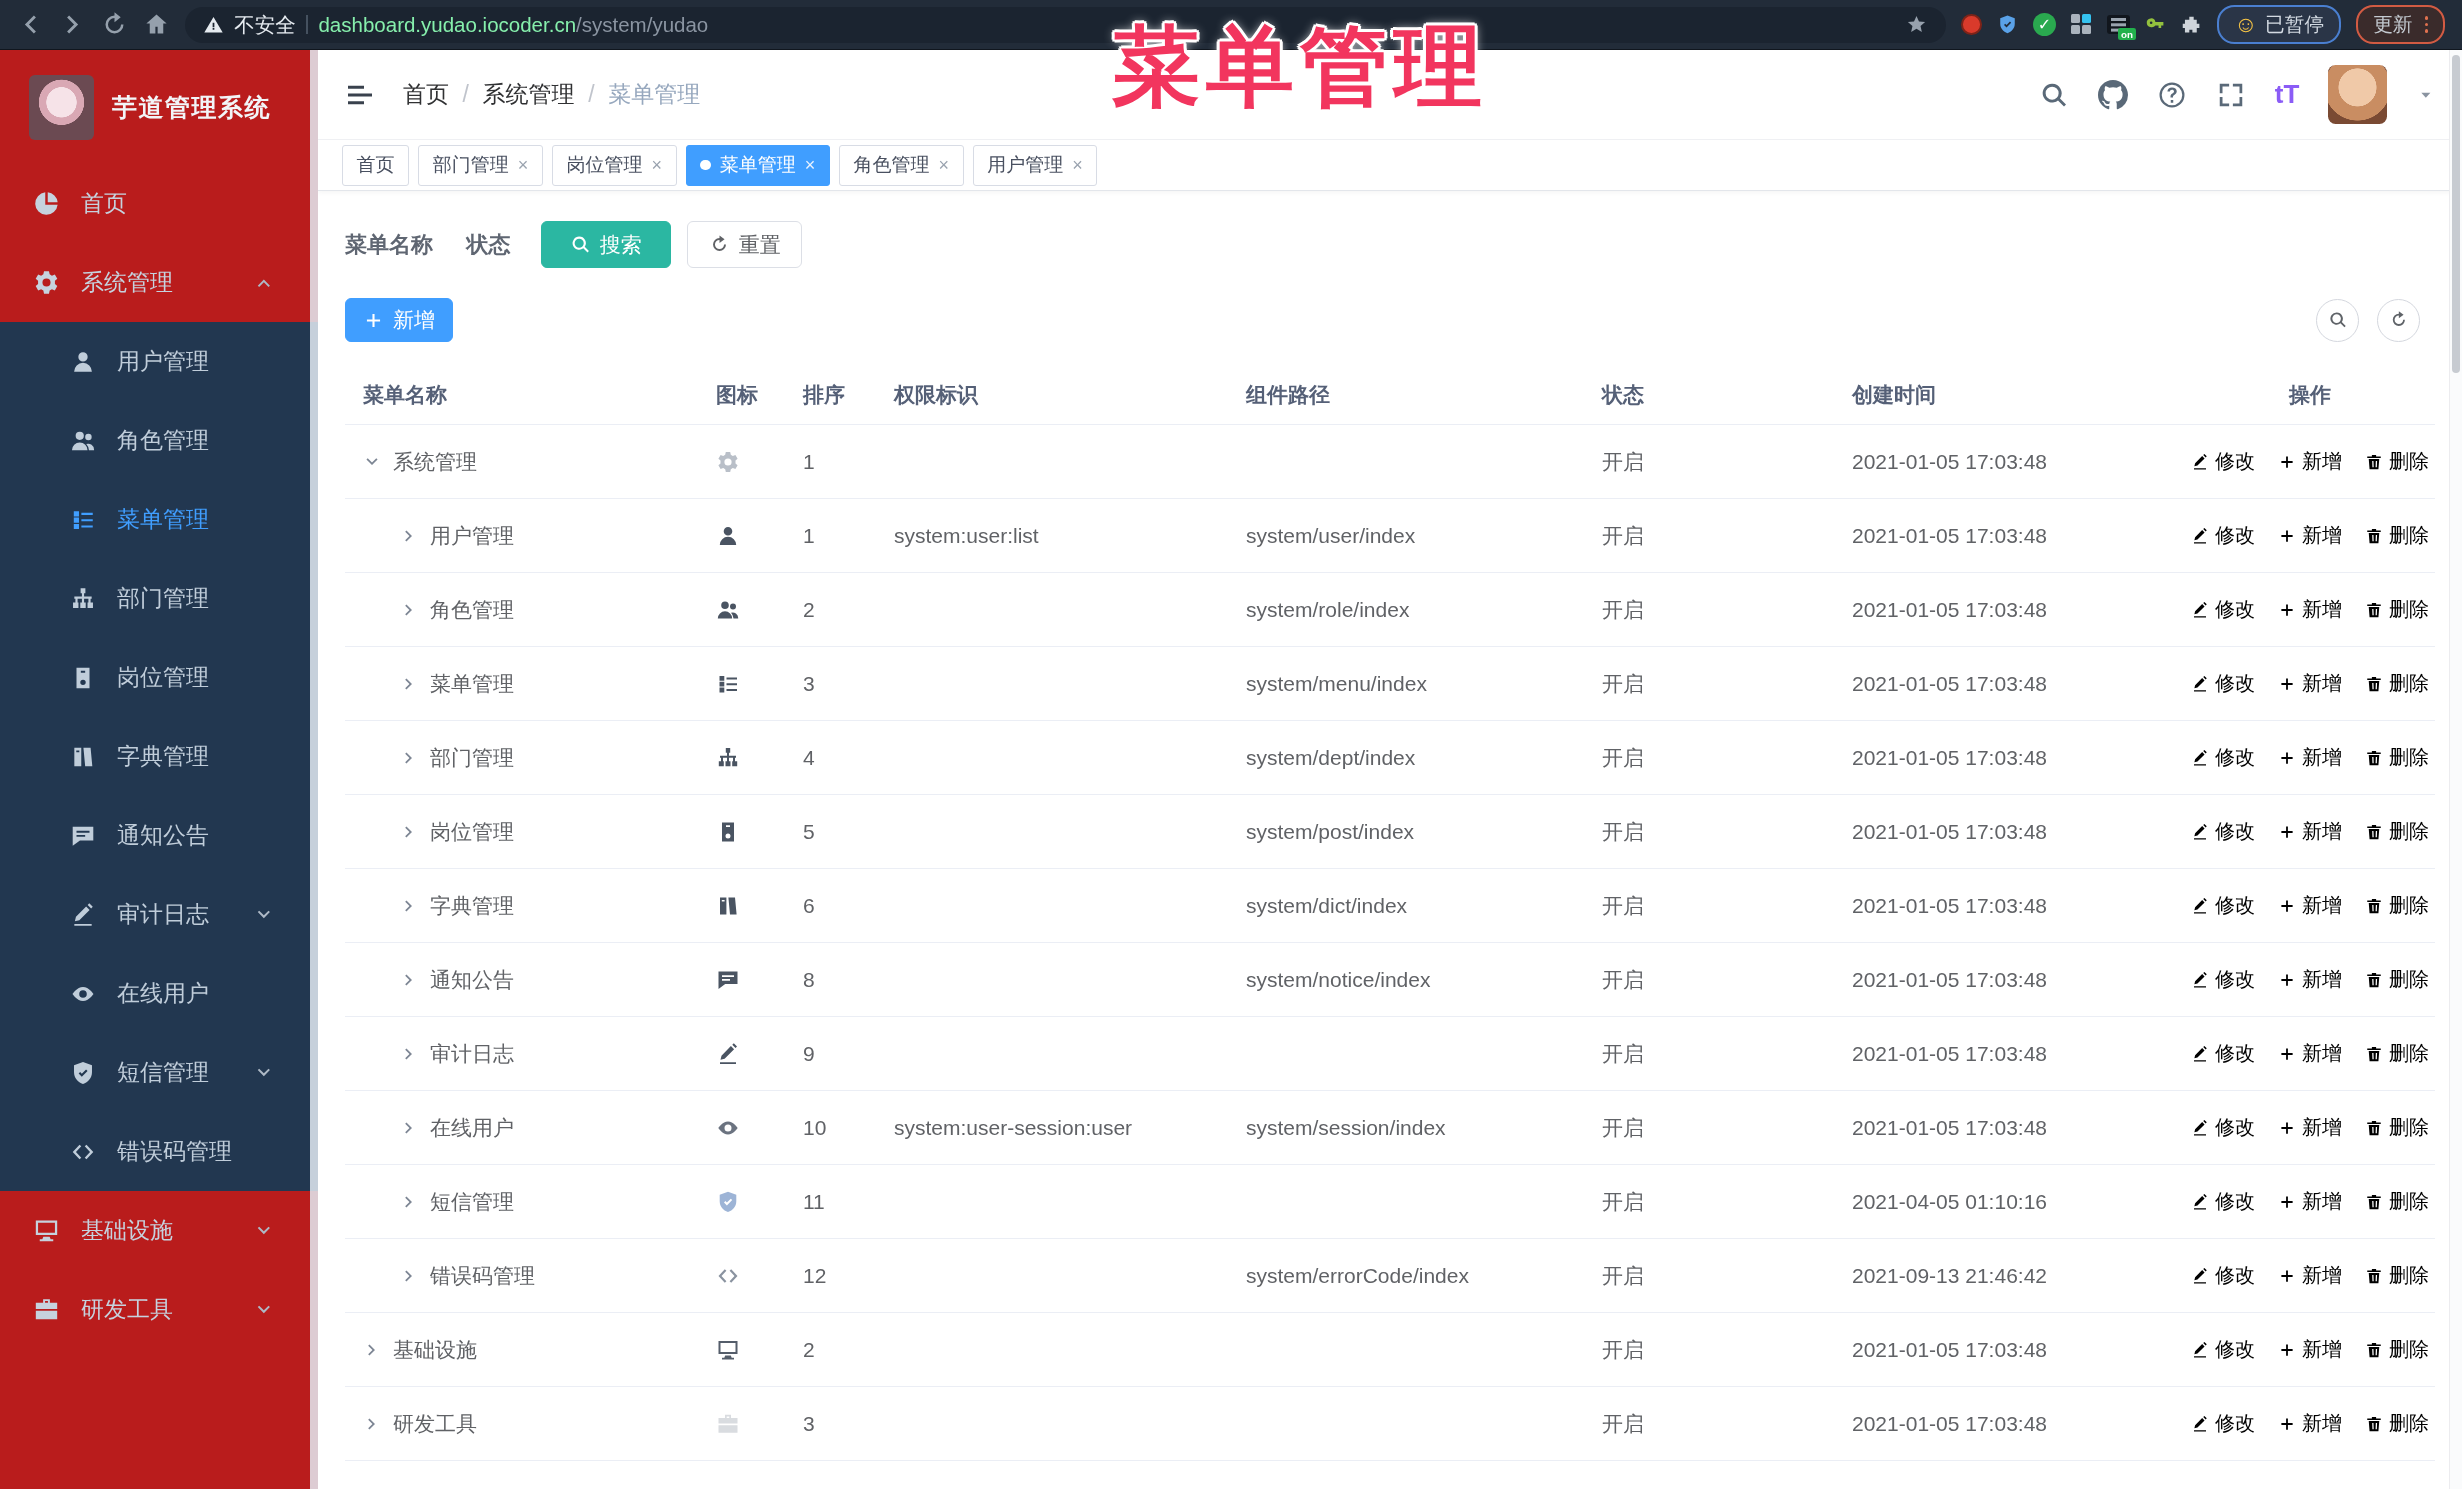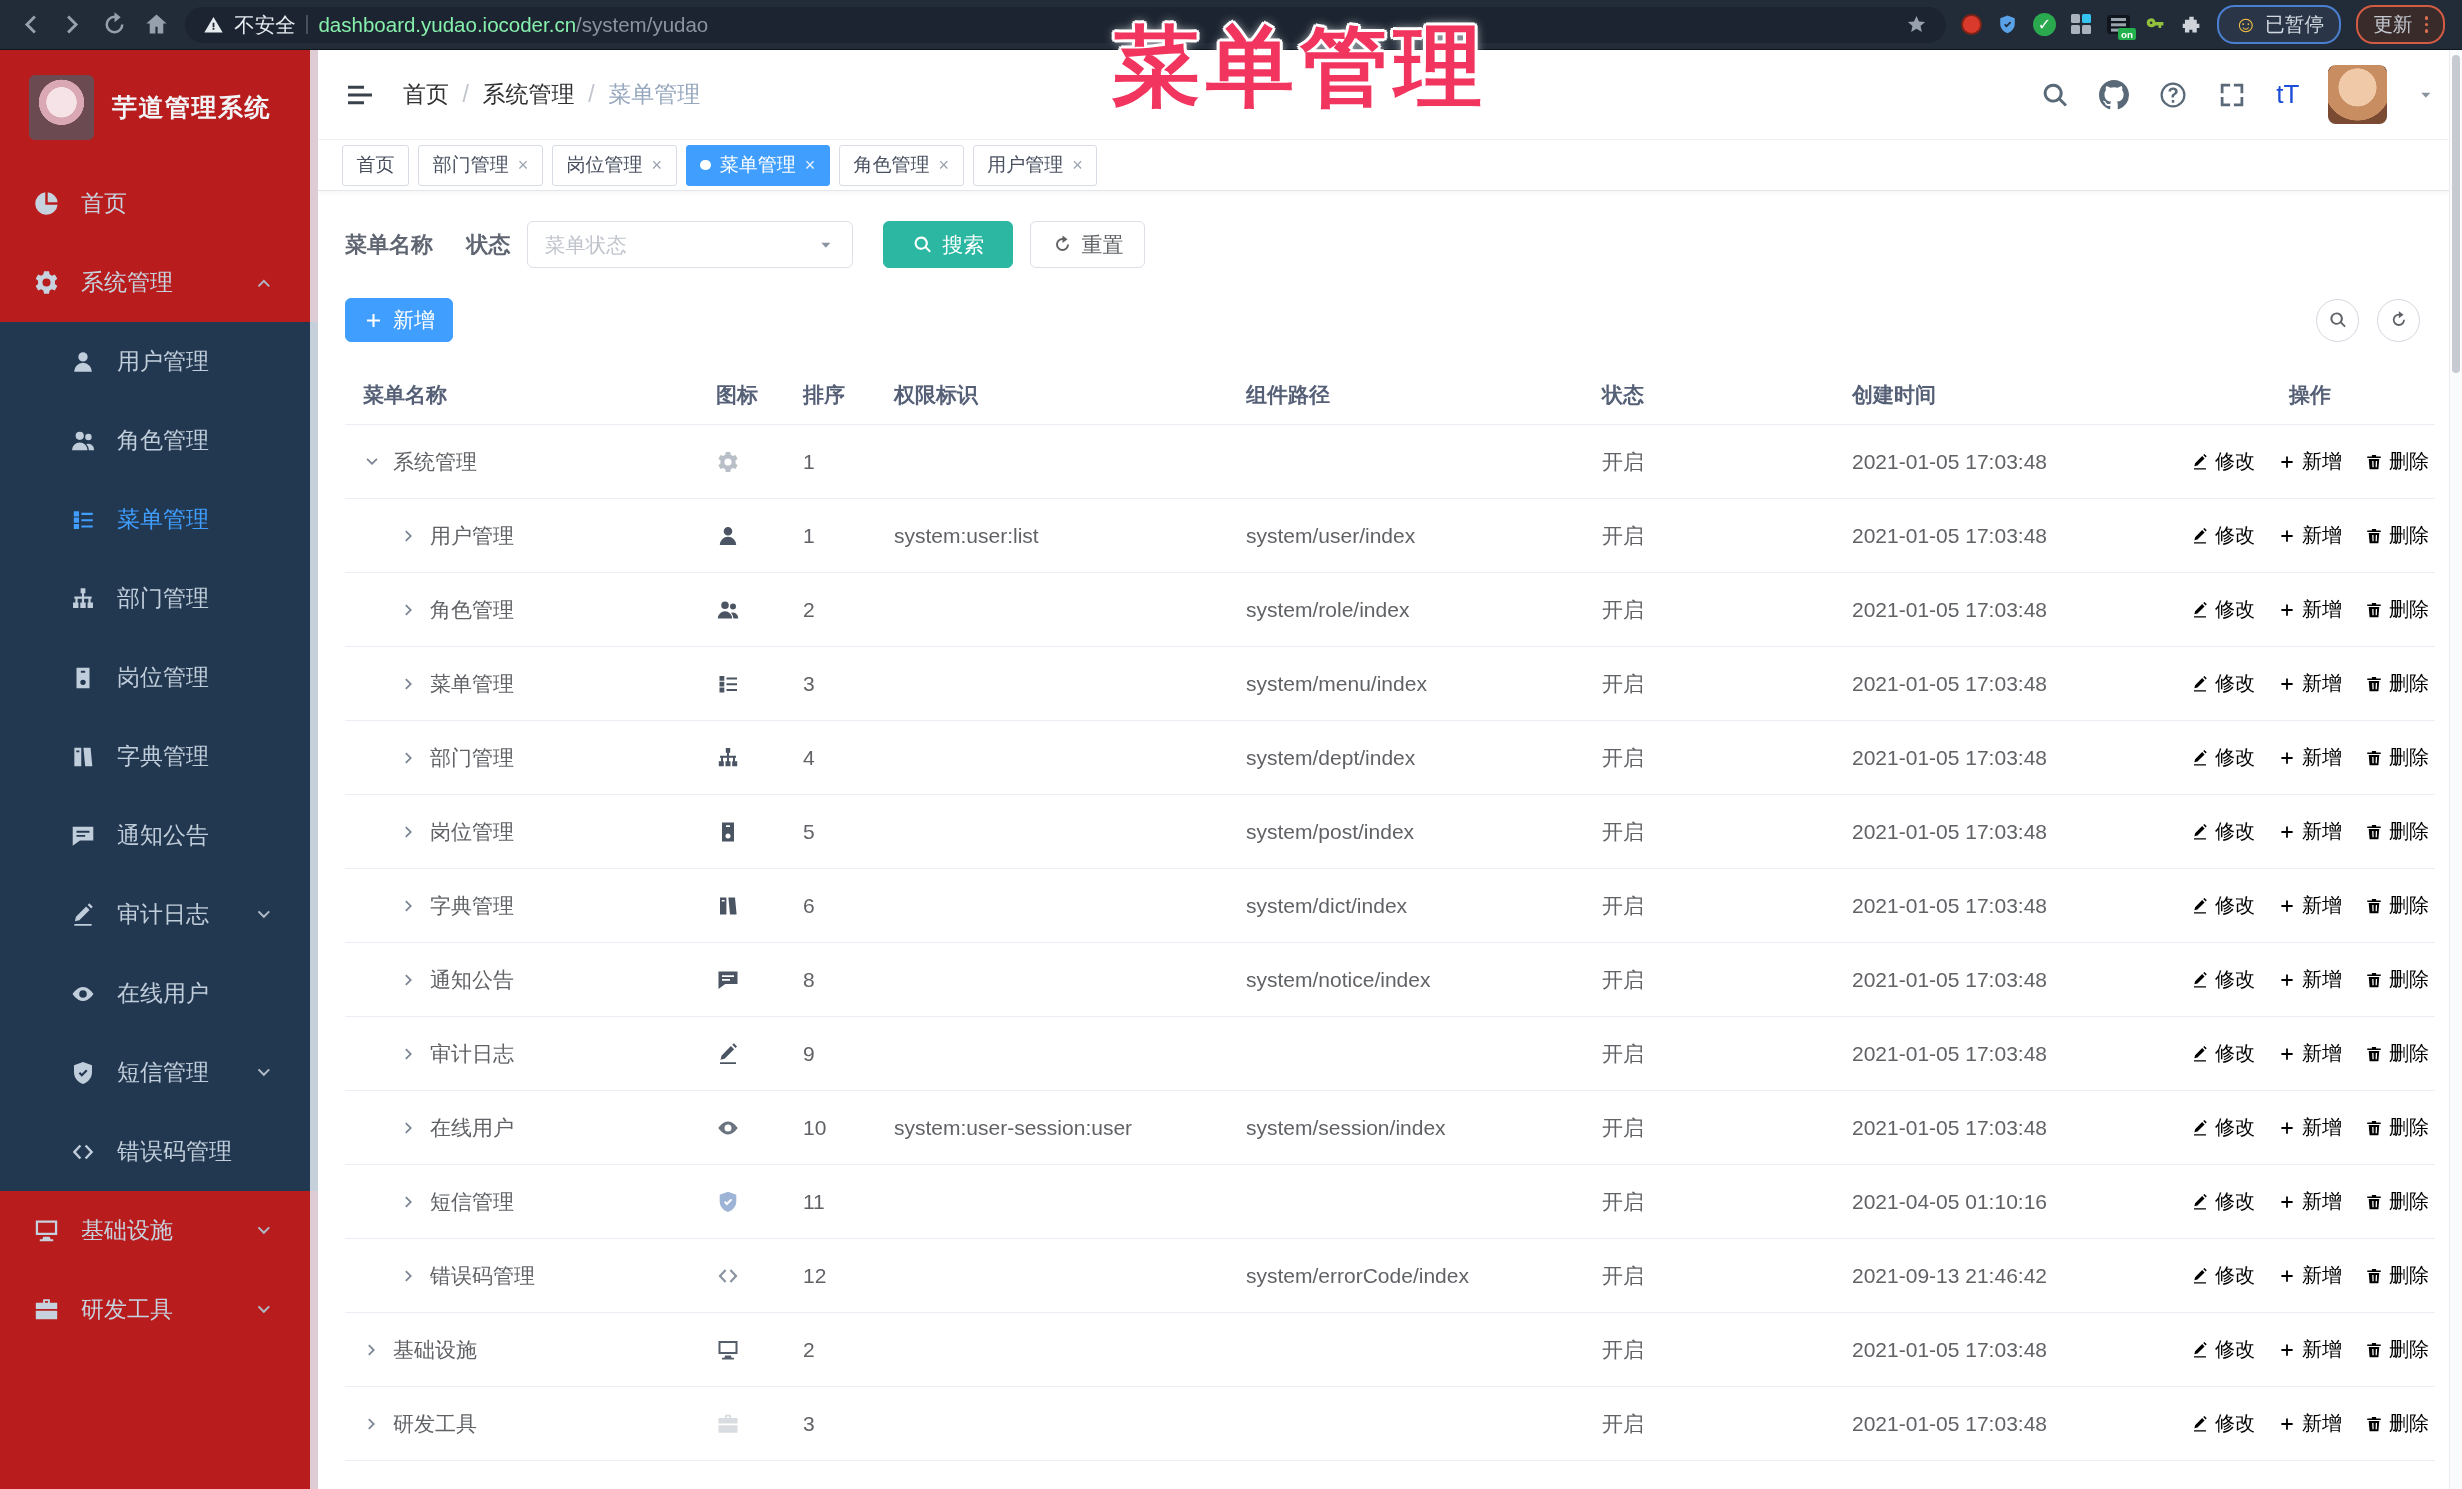--- a/index.html
+++ b/index.html
@@ -57,21 +57,21 @@
 
   .main{flex:1 1 auto;display:flex;flex-direction:column;min-width:0;background:#fff}
   .pageheader{height:89px;display:flex;align-items:center;padding:0 26px;border-bottom:0.8px solid #f0f1f4}
   .burger{width:32px;height:32px;color:#39414d}
   .crumb{display:flex;align-items:center;gap:13.6px;margin-left:27px;font-size:23px}
   .crumb .c1{color:#303133}
   .crumb .sep{color:#c0c4cc}
   .crumb .last{color:#97a8be}
   .hright{margin-left:auto;display:flex;align-items:center;gap:29px}
   .hic{width:30px;height:30px;color:#5a6978;cursor:pointer}
-  .tT{font-size:26px;color:#1d4ed8;font-weight:400;cursor:pointer}
+  .tT{font-size:26px;color:#8b5cf6;font-weight:700;cursor:pointer}
   .avatar{width:59px;height:59px;border-radius:7.6px;background:
     radial-gradient(circle at 50% 38%,#f0c9a8 0 40%,#c98d62 41% 70%,#7a4a33 71% 100%);cursor:pointer}
   .caret{width:19.7px;height:19.7px;color:#8a94a1;cursor:pointer}
 
   .tabsbar{height:50px;display:flex;align-items:center;padding:0 24px;gap:9px;border-bottom:0.8px solid #e3e6eb;box-shadow:0 2.3px 4.5px rgba(0,0,0,.04)}
   .tab{display:flex;align-items:center;height:39px;padding:0 13.6px;border:0.8px solid #d8dce5;background:#fff;color:#495060;font-size:19px;border-radius:3px;cursor:pointer;white-space:nowrap}
   .tab .dot{width:10.6px;height:10.6px;border-radius:50%;background:#fff;margin-right:9px}
   .tab .x{margin-left:9px;font-size:18px;color:#9aa3af}
   .tab.active{background:#409eff;border-color:#409eff;color:#fff}
   .tab.active .x{color:#eaf3ff}
@@ -430,28 +430,20 @@
             <span>用户管理</span>
             <span class="x">×</span>
           </div>
         </div>
 
       <div class="content">
 
         <div class="filters">
           <span class="flabel">菜单名称</span>
           <span class="flabel" style="margin-left:16.7px">状态</span>
-          <div class="fselect">
-            <span>菜单状态</span>
-            <span class="caret ic">
-                <svg viewBox="0 0 24 24" fill-rule="evenodd">
-                  <path d="M6.5 9.5h11L12 15.5z"></path>
-                </svg>
-              </span>
-          </div>
           <button class="btn btn-search">
               <span class="ic">
                 <svg viewBox="0 0 24 24" fill-rule="evenodd">
                   <path d="M10.5 3a7.5 7.5 0 1 0 4.7 13.3l4.8 4.8 1.6-1.6-4.8-4.8A7.5 7.5 0 0 0 10.5 3zm0 2.3a5.2 5.2 0 1 1 0 10.4 5.2 5.2 0 0 1 0-10.4z"></path>
                 </svg>
               </span>
               <span>搜索</span>
             </button>
           <button class="btn btn-reset">
               <span class="ic">

